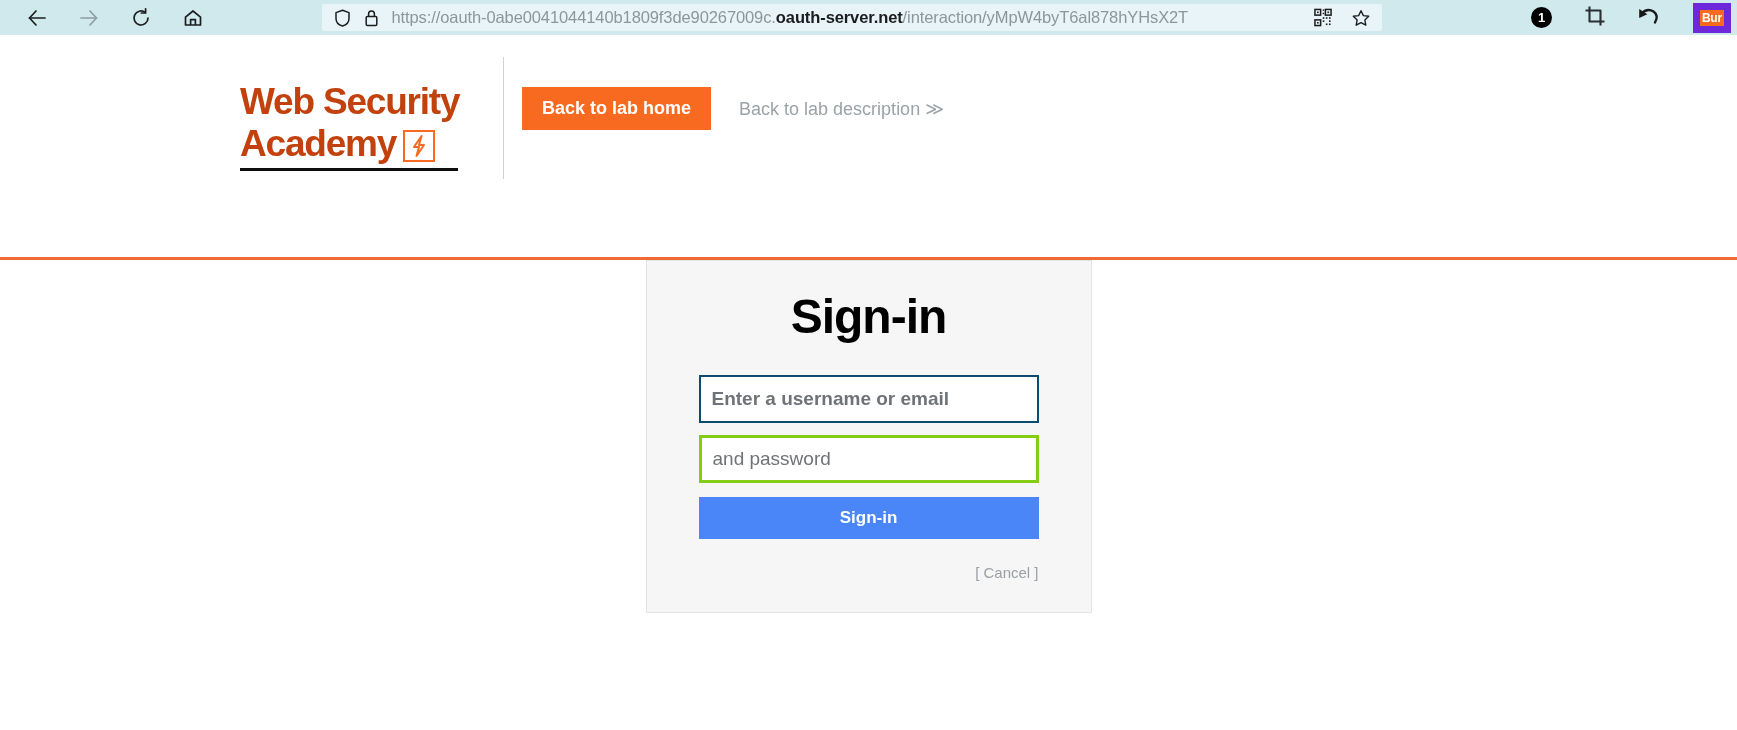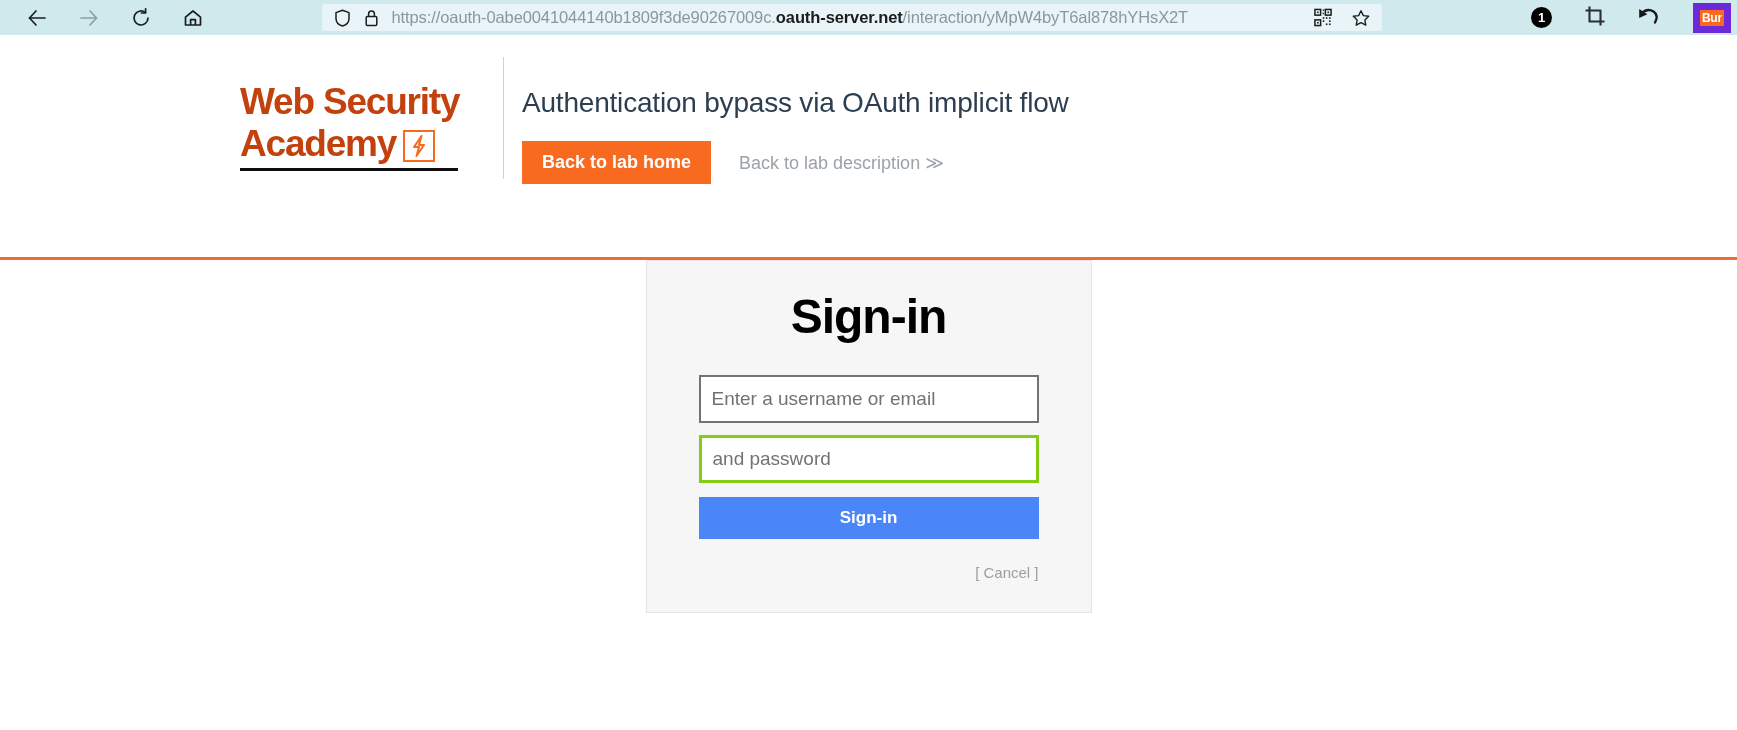--- a/index.html
+++ b/index.html
@@ -274,22 +274,23 @@
     font-size: 19px;
     color: #3a3a3a;
     padding: 0 11px;
     background: #ffffff;
     font-family: "Liberation Sans", sans-serif;
     display: block;
     margin-bottom: 12px;
   }
   .field::placeholder { color: #6f7378; }
   .field.focused {
-    border: 2px solid #737373;
+    border: 2px solid #0c4a6e;
     outline: none;
+    font-weight: bold;
   }
   .field.plain {
     border: 3px solid #84cc16;
   }
 
   .btn-signin {
     width: 100%;
     height: 42px;
     background: #4a86f7;
     color: #ffffff;
@@ -427,21 +428,20 @@
         <div class="logo-bolt">
           <svg width="16" height="22" viewBox="0 0 16 22">
             <path d="M10.5 1 L3 12 L8 12 L5.5 21 L13 10 L8 10 Z" fill="none" stroke="#f86a20" stroke-width="2" stroke-linejoin="round"></path>
           </svg>
         </div>
       </div>
       <div class="logo-underline"></div>
     </div>
 
     <div class="lab-main">
-      <div class="lab-title">Authentication bypass via OAuth implicit flow</div>
       <div class="lab-links">
         <button class="btn-lab-home">Back to lab home</button>
         <a class="link-lab-desc">Back to lab description ≫</a>
       </div>
     </div>
   </div>
 
   <div class="orange-rule"></div>
 
   <div class="signin-area">

